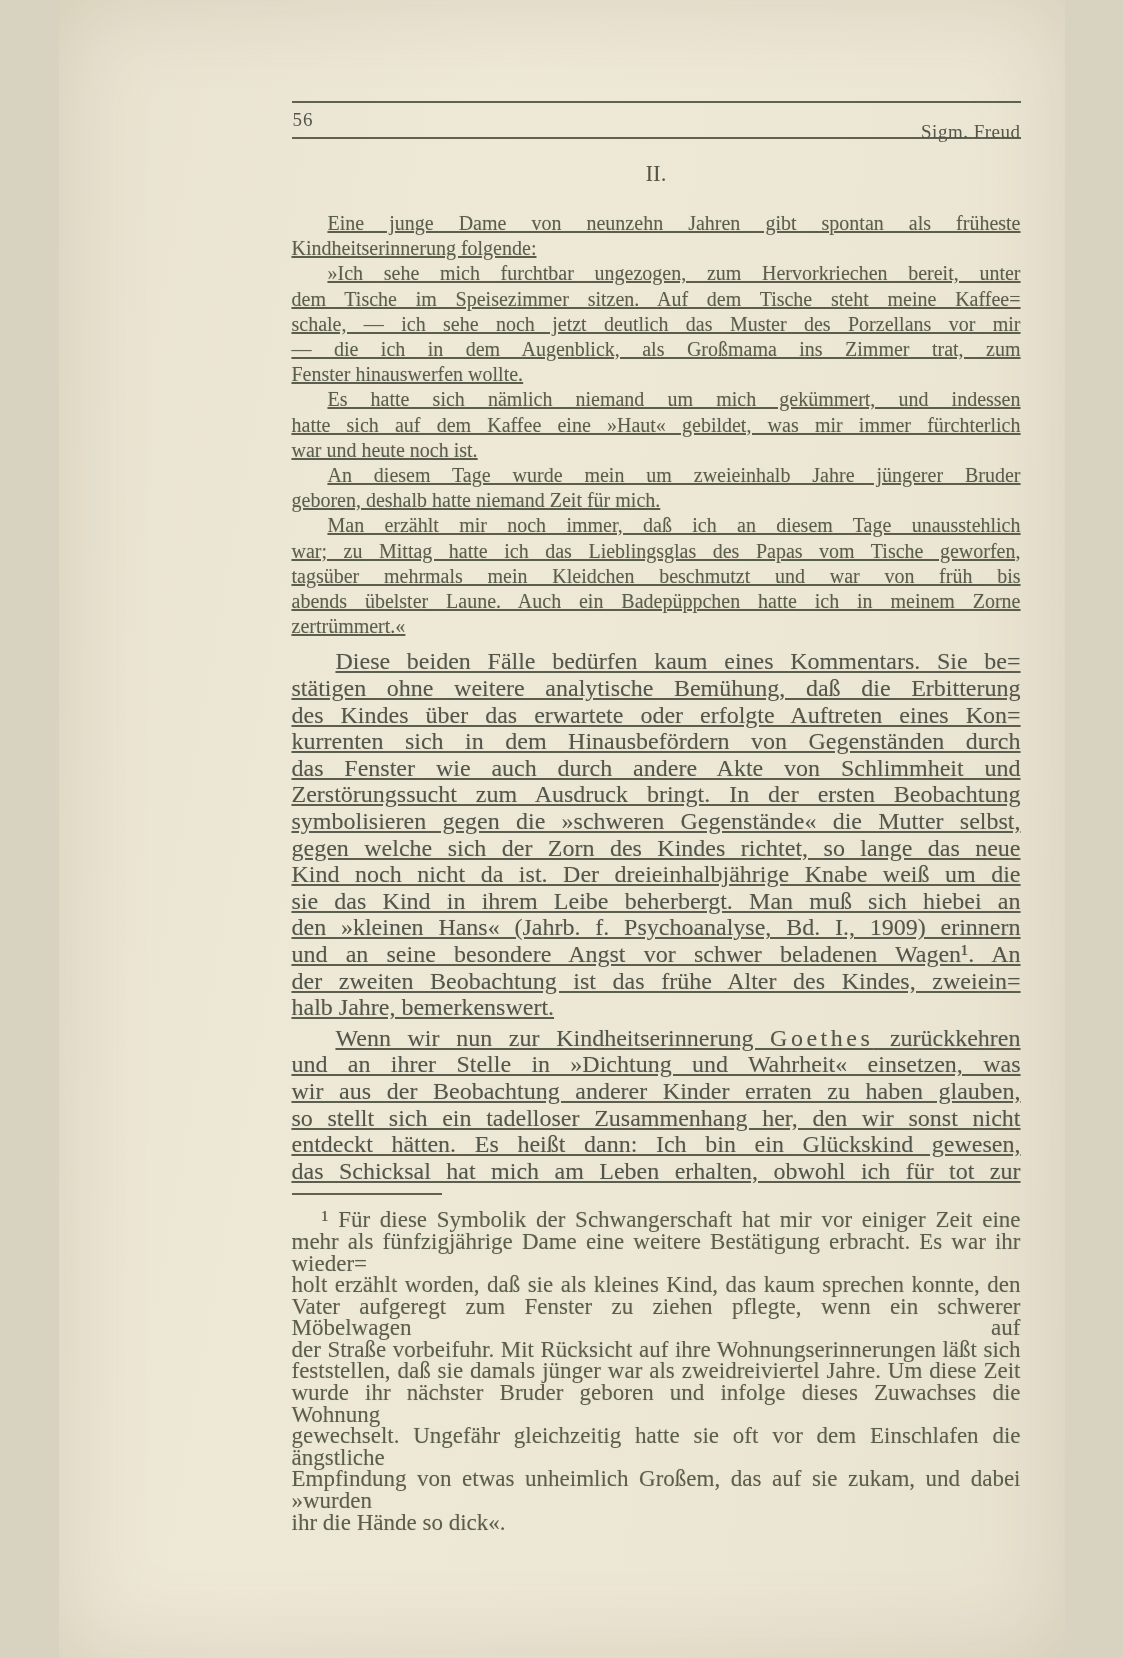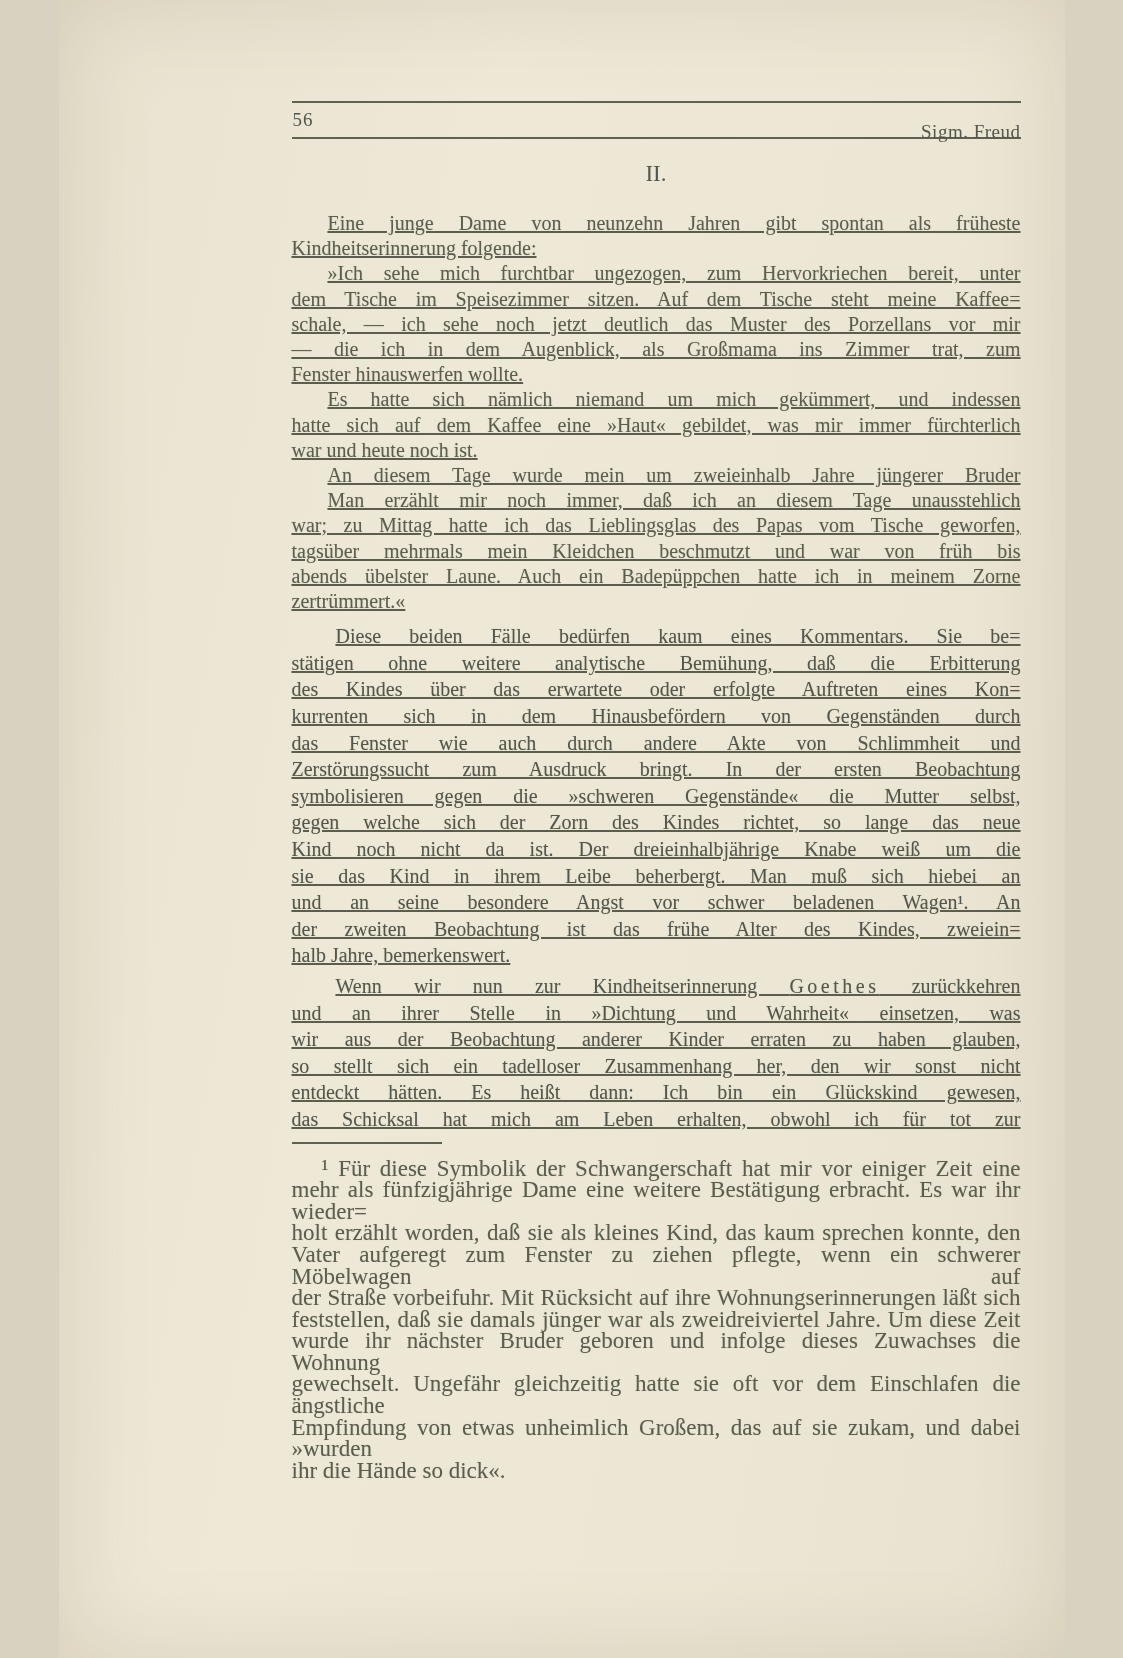--- a/index.html
+++ b/index.html
@@ -65,21 +65,21 @@
     white-space:normal;
     text-shadow:0 0 1px rgba(91,94,77,0.25);
   }
   .line.endline{ text-align-last:left; }
   .para.small .line{
     font-size:20px;
     line-height:25.2px;
   }
   .para.small .line:first-child{ text-indent:36px; }
   .para.large .line{
-    font-size:20px;
+    font-size:24px;
     line-height:26.6px;
     color:var(--ink-strong);
   }
   .para.large .line:first-child{ text-indent:44px; }
   .para.gap-before{ margin-top:9px; }
   .para.gap-before-sm{ margin-top:4px; }
   .sperr{ letter-spacing:3.5px; }
   
   .footnote-rule{
     margin-top:9px;
@@ -120,39 +120,41 @@
           <div class="line">— die ich in dem Augenblick, als Großmama ins Zimmer trat, zum</div>
           <div class="line endline">Fenster hinauswerfen wollte.</div>
         </div>
         <div class="para small">
           <div class="line">Es hatte sich nämlich niemand um mich gekümmert, und indessen</div>
           <div class="line">hatte sich auf dem Kaffee eine »Haut« gebildet, was mir immer fürchterlich</div>
           <div class="line endline">war und heute noch ist.</div>
         </div>
         <div class="para small">
           <div class="line">An diesem Tage wurde mein um zweieinhalb Jahre jüngerer Bruder</div>
+          <div class="line endline">geboren, deshalb hatte niemand Zeit für mich.</div>
         </div>
         <div class="para small">
           <div class="line">Man erzählt mir noch immer, daß ich an diesem Tage unausstehlich</div>
           <div class="line">war; zu Mittag hatte ich das Lieblingsglas des Papas vom Tische geworfen,</div>
           <div class="line">tagsüber mehrmals mein Kleidchen beschmutzt und war von früh bis</div>
           <div class="line">abends übelster Laune. Auch ein Badepüppchen hatte ich in meinem Zorne</div>
           <div class="line endline">zertrümmert.«</div>
         </div>
         <div class="para large gap-before">
           <div class="line">Diese beiden Fälle bedürfen kaum eines Kommentars. Sie be=</div>
           <div class="line">stätigen ohne weitere analytische Bemühung, daß die Erbitterung</div>
           <div class="line">des Kindes über das erwartete oder erfolgte Auftreten eines Kon=</div>
           <div class="line">kurrenten sich in dem Hinausbefördern von Gegenständen durch</div>
           <div class="line">das Fenster wie auch durch andere Akte von Schlimmheit und</div>
           <div class="line">Zerstörungssucht zum Ausdruck bringt. In der ersten Beobachtung</div>
           <div class="line">symbolisieren gegen die »schweren Gegenstände« die Mutter selbst,</div>
           <div class="line">gegen welche sich der Zorn des Kindes richtet, so lange das neue</div>
           <div class="line">Kind noch nicht da ist. Der dreieinhalbjährige Knabe weiß um die</div>
           <div class="line">sie das Kind in ihrem Leibe beherbergt. Man muß sich hiebei an</div>
+          <div class="line">den »kleinen Hans« (Jahrb. f. Psychoanalyse, Bd. I., 1909) erinnern</div>
           <div class="line">und an seine besondere Angst vor schwer beladenen Wagen¹. An</div>
           <div class="line">der zweiten Beobachtung ist das frühe Alter des Kindes, zweiein=</div>
           <div class="line endline">halb Jahre, bemerkenswert.</div>
         </div>
         <div class="para large gap-before-sm">
           <div class="line">Wenn wir nun zur Kindheitserinnerung <span class="sperr">Goethes</span> zurückkehren</div>
           <div class="line">und an ihrer Stelle in »Dichtung und Wahrheit« einsetzen, was</div>
           <div class="line">wir aus der Beobachtung anderer Kinder erraten zu haben glauben,</div>
           <div class="line">so stellt sich ein tadelloser Zusammenhang her, den wir sonst nicht</div>
           <div class="line">entdeckt hätten. Es heißt dann: Ich bin ein Glückskind gewesen,</div>

